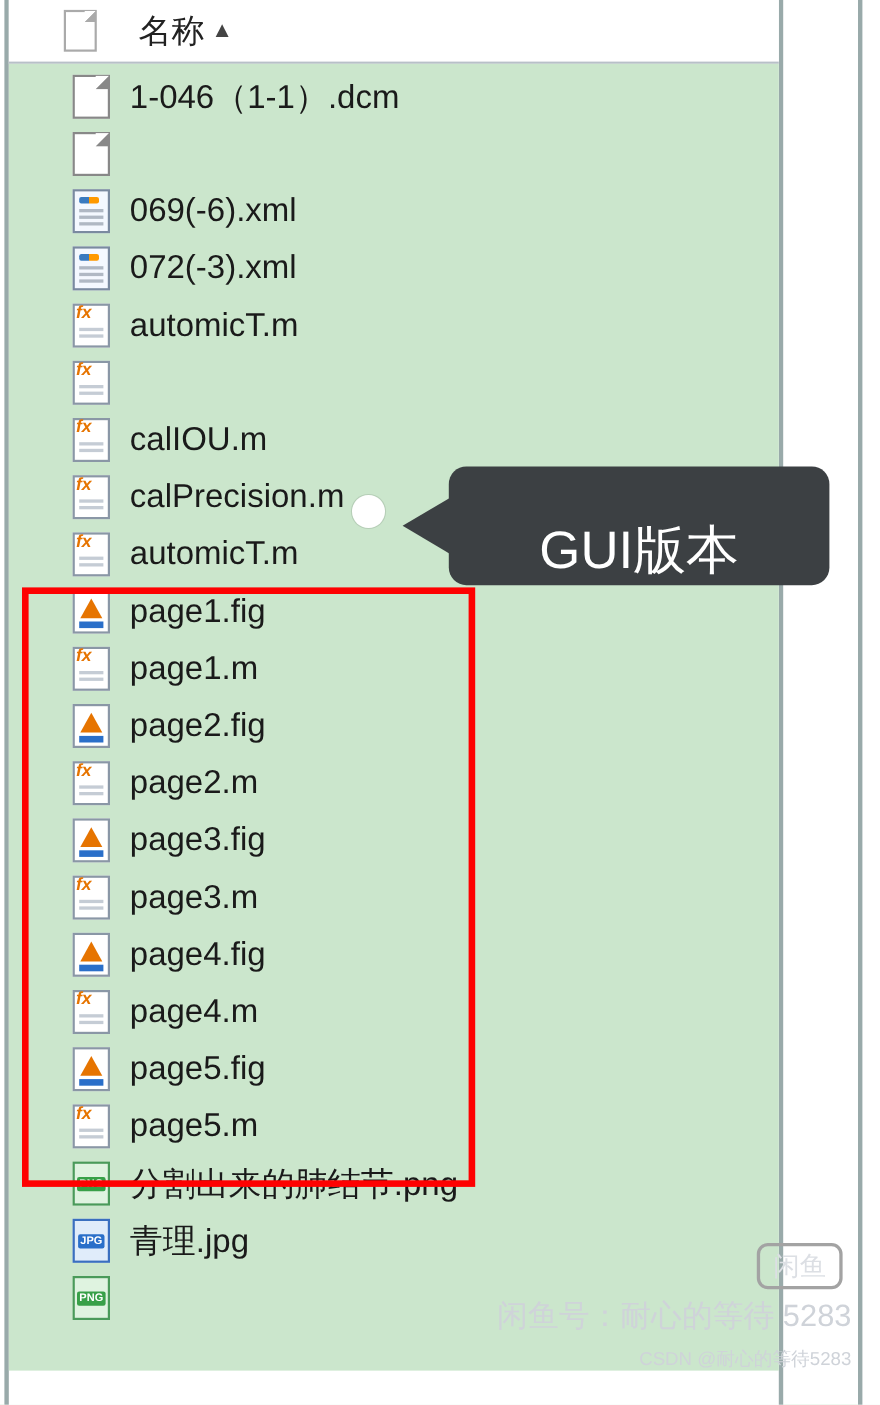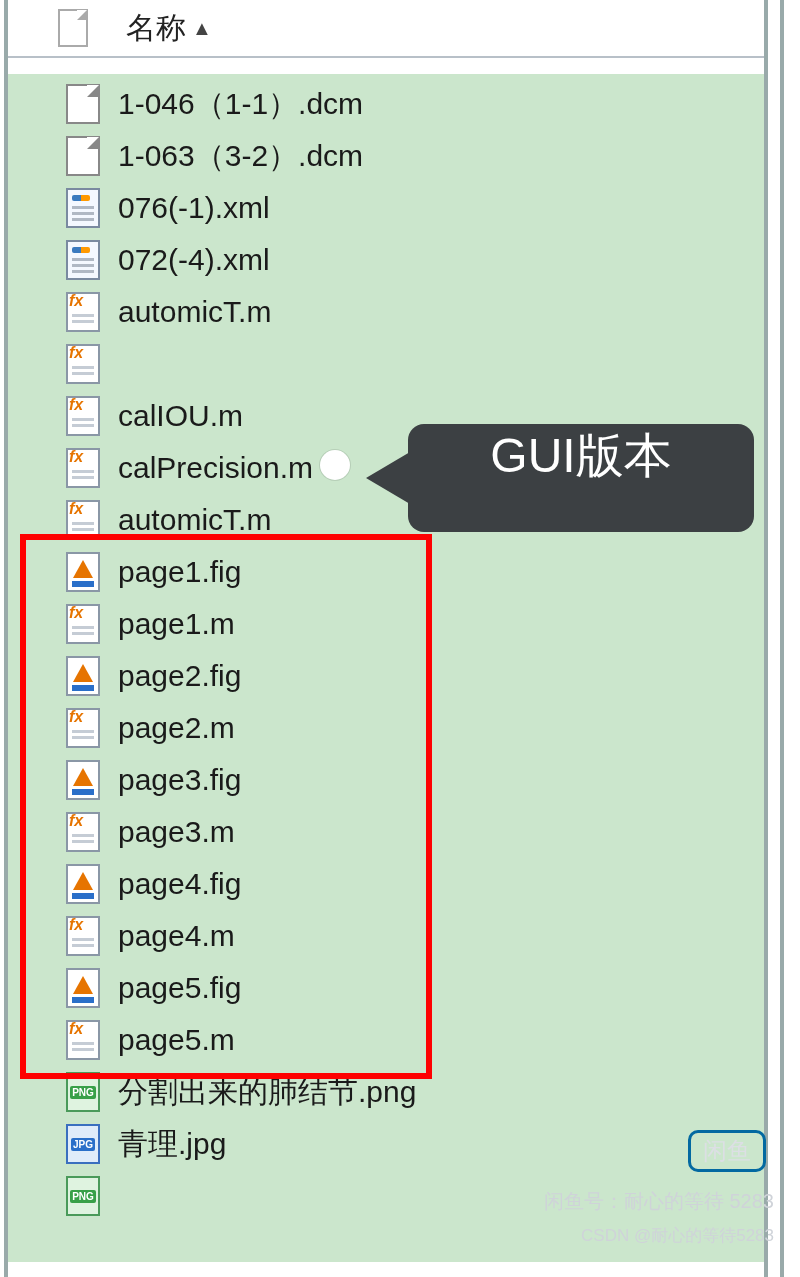--- a/index.html
+++ b/index.html
@@ -9,21 +9,21 @@
     background: #fff;
     width: 800px;
     height: 1277px;
     overflow: hidden;
     position: relative;
   }
   .panel {
     position: absolute;
     left: 4px;
     top: 0;
-    width: 764px;
+    width: 708px;
     height: 1277px;
     border-left: 4px solid #9aa;
     border-right: 4px solid #9aa;
     background: #fff;
   }
   .right-strip {
     position: absolute;
     left: 780px;
     top: 0;
     width: 20px;
@@ -49,21 +49,20 @@
     position: relative;
   }
   .header .page-icon::after{
     content:'';position:absolute;right:-1px;top:-1px;width:10px;height:10px;
     background:linear-gradient(135deg,#fff 48%,#aaa 52%);
   }
   .sort-arrow { display: inline-block; margin-left: 6px; font-size: 20px; color:#444; }
   .list {
     background: #cbe6cc;
     padding: 4px 0 40px 0;
-    margin-top: 16px;
   }
   .row {
     display: flex;
     align-items: center;
     height: 52px;
     padding-left: 58px;
     font-size: 30px;
     color: #1a1a1a;
     cursor: default;
   }
@@ -164,70 +163,69 @@
   }
   
   .callout {
     position:absolute;
     left:408px; top:424px;
     width:346px; height:108px;
     background:#3c4043;
     border-radius:16px;
     color:#fff;
     font-size:48px;
-    display:flex;align-items:flex-start;justify-content:center;
+    display:flex;align-items:flex-end;justify-content:center;
   }
   .callout::before{
     content:'';position:absolute;left:-42px;top:28px;
     width:0;height:0;
     border-top:26px solid transparent;
     border-bottom:26px solid transparent;
     border-right:44px solid #3c4043;
   }
   .anchor-dot{
     position:absolute;left:320px;top:450px;
     width:30px;height:30px;border-radius:50%;
     background:#fff;box-shadow:0 0 0 1px rgba(0,0,0,.1);
   }
   
   .wm-badge{
     position:absolute;right:34px;bottom:105px;
-    border:3px solid #0369a1;color:#dcdfe4;
+    border:3px solid #a3a3a3;color:#dcdfe4;
     border-radius:10px;padding:2px 12px;font-size:24px;
   }
-  .wm-text1{position:absolute;right:26px;bottom:62px;color:#cfd3d9;font-size:20px;}
+  .wm-text1{position:absolute;right:26px;bottom:62px;color:#cfd3d9;font-size:28px;}
   .wm-text2{position:absolute;right:26px;bottom:30px;color:#cfd3d9;font-size:17px;}
 </style>
 </head>
 <body>
 
 <div class="panel">
 
   <div class="header">
     <span class="page-icon"></span>
     <span>名称</span>
     <span class="sort-arrow">▲</span>
   </div>
 
   <div class="list" id="file-list">
       <div class="row">
         <span class="icon ico-file"></span>
         <span>1-046（1-1）.dcm</span>
       </div>
       <div class="row">
         <span class="icon ico-file"></span>
-        <span>1-063（3-2）.dcm</span>
       </div>
       <div class="row">
         <span class="icon ico-xml"></span>
-        <span>076(-1).xml</span>
+        <span>069(-6).xml</span>
       </div>
       <div class="row">
         <span class="icon ico-xml"></span>
-        <span>072(-4).xml</span>
+        <span>072(-3).xml</span>
       </div>
       <div class="row">
         <span class="icon ico-m"></span>
         <span>automicT.m</span>
       </div>
       <div class="row">
         <span class="icon ico-m"></span>
       </div>
       <div class="row">
         <span class="icon ico-m"></span>

